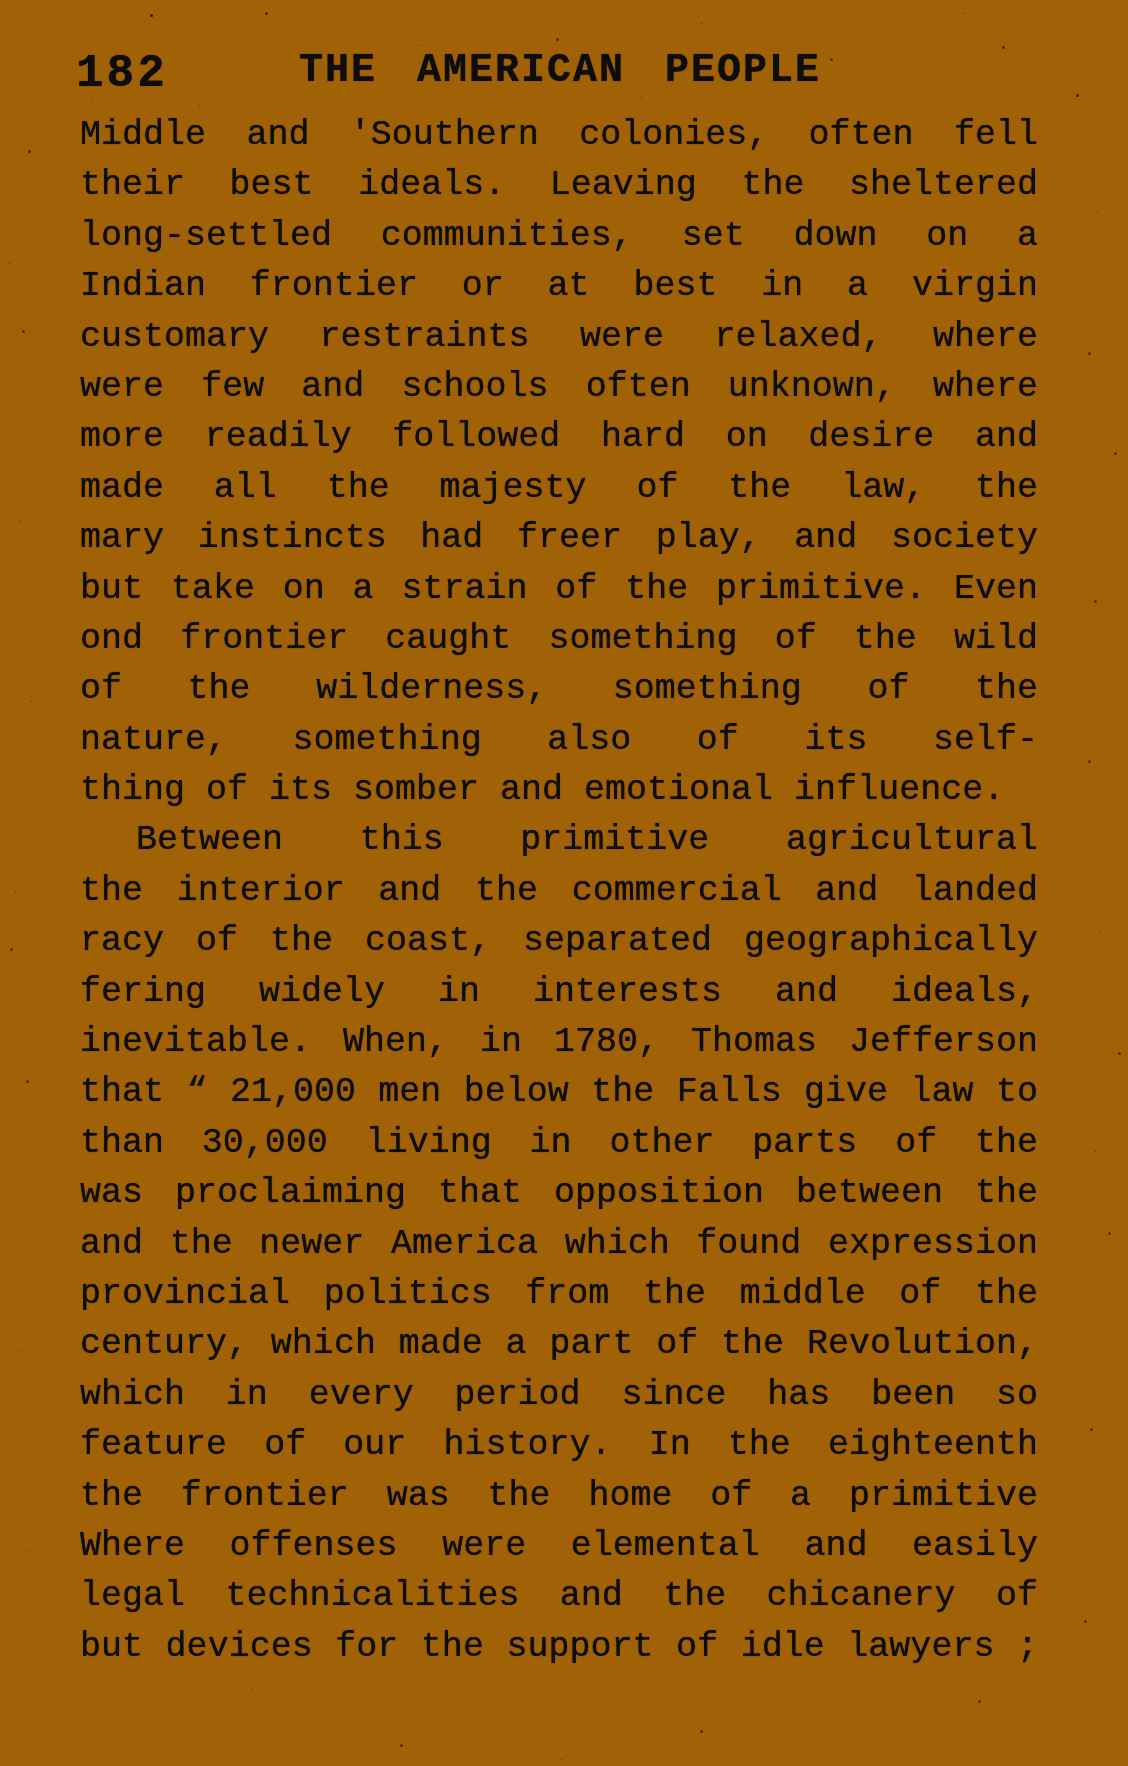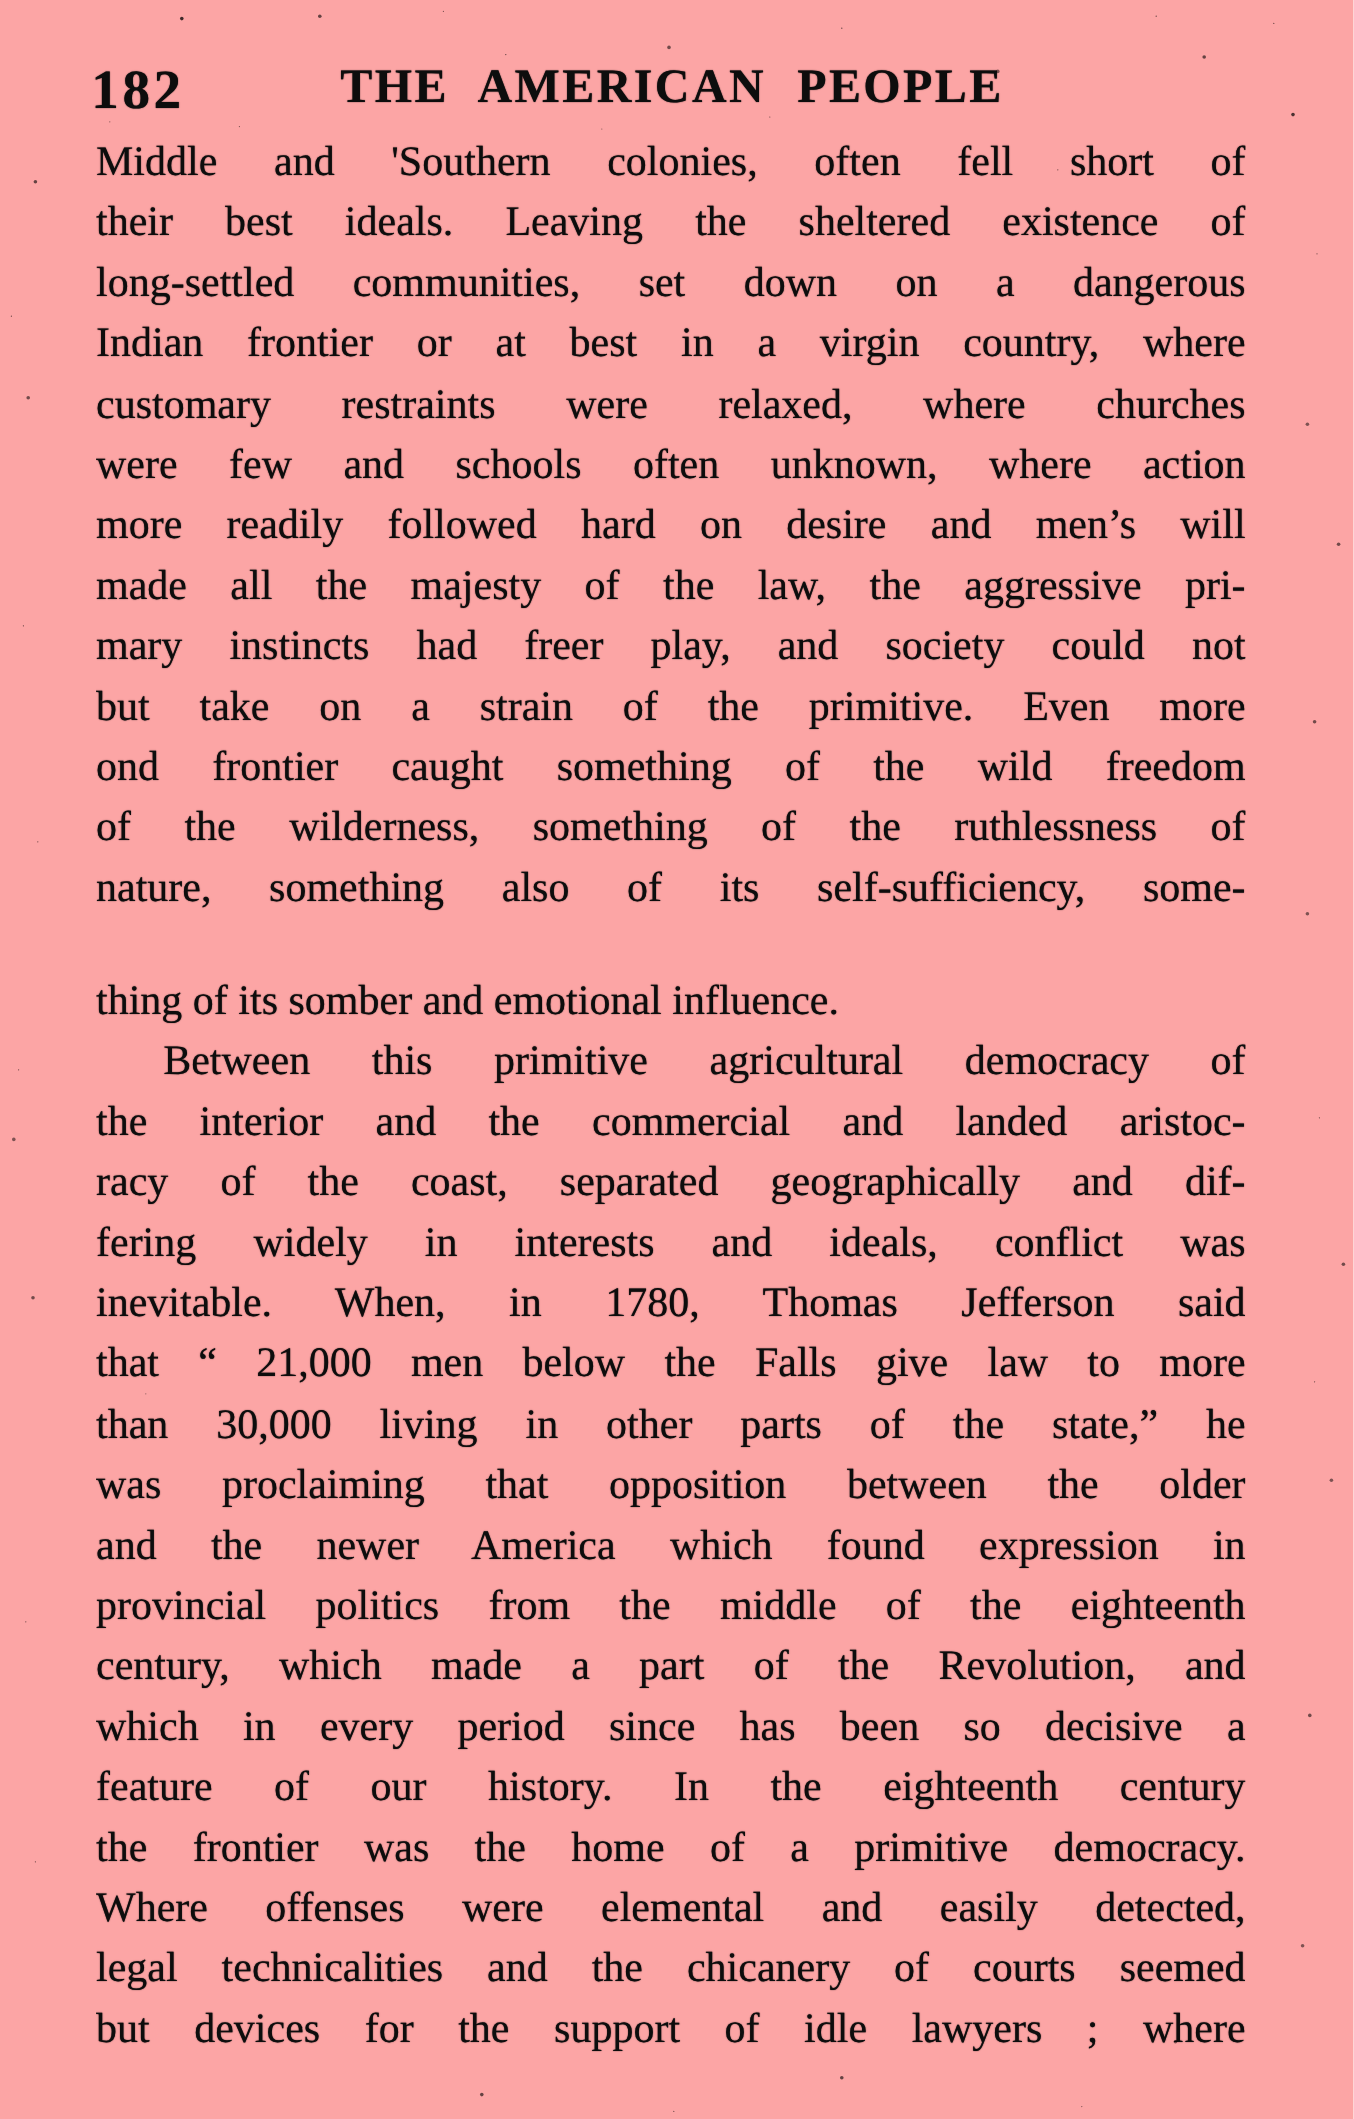--- a/index.html
+++ b/index.html
@@ -4,23 +4,23 @@
 <style>
   html, body {
     margin: 0;
     padding: 0;
     background: #ffffff;
   }
   .page {
     position: relative;
     width: 1128px;
     height: 1766px;
-    background: #fca5a5;
+    background: #a16207;
     color: #0d0d0d;
-    font-family: Liberation Serif, serif;
+    font-family: Liberation Mono, monospace;
     overflow: hidden;
   }
   
   .header {
     position: absolute;
     top: 48px;
     left: 0;
     width: 100%;
     height: 62px;
   }
@@ -65,21 +65,20 @@
   }
   
   .line::after {
     content: "";
     display: inline-block;
     width: 100%;
     height: 0;
   }
   .line.no-just {
     text-align: left;
-    margin-top: 44px;
   }
   .line.no-just::after { display: none; }
   .line.indent {
     padding-left: 56px;
   }
   
   .speckles {
     position: absolute;
     inset: 0;
     pointer-events: none;

